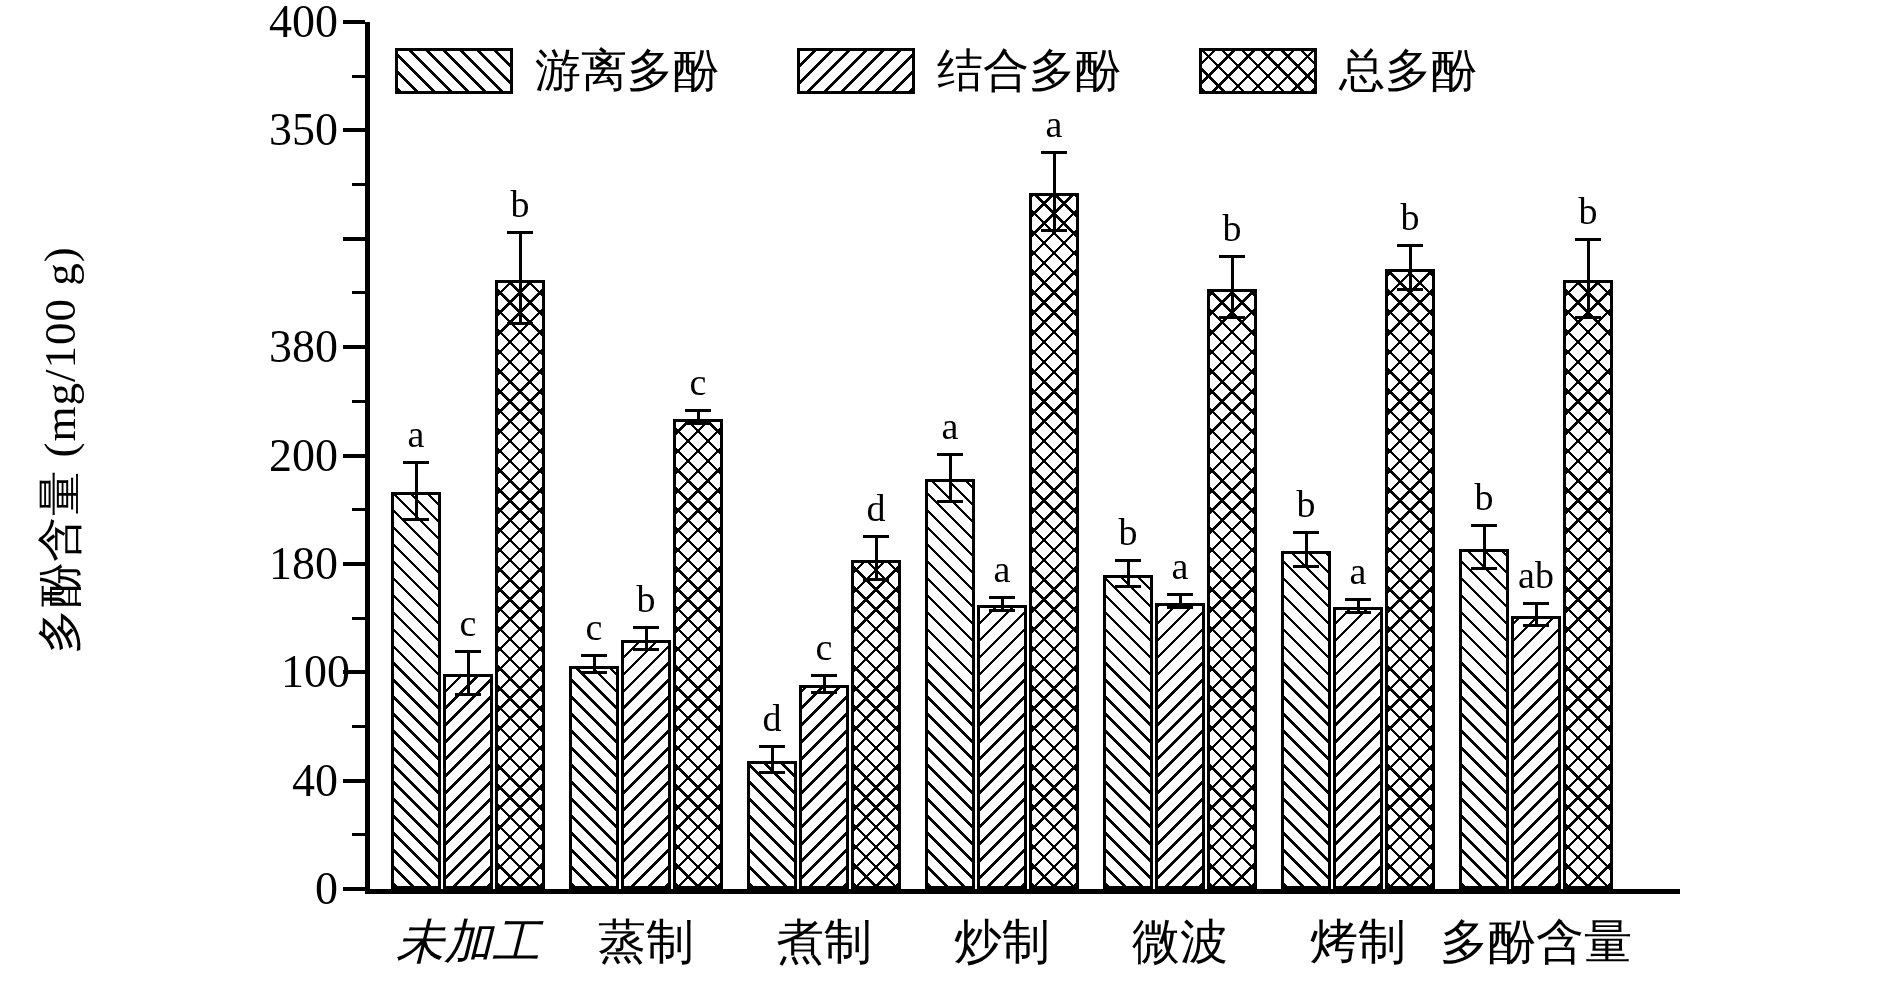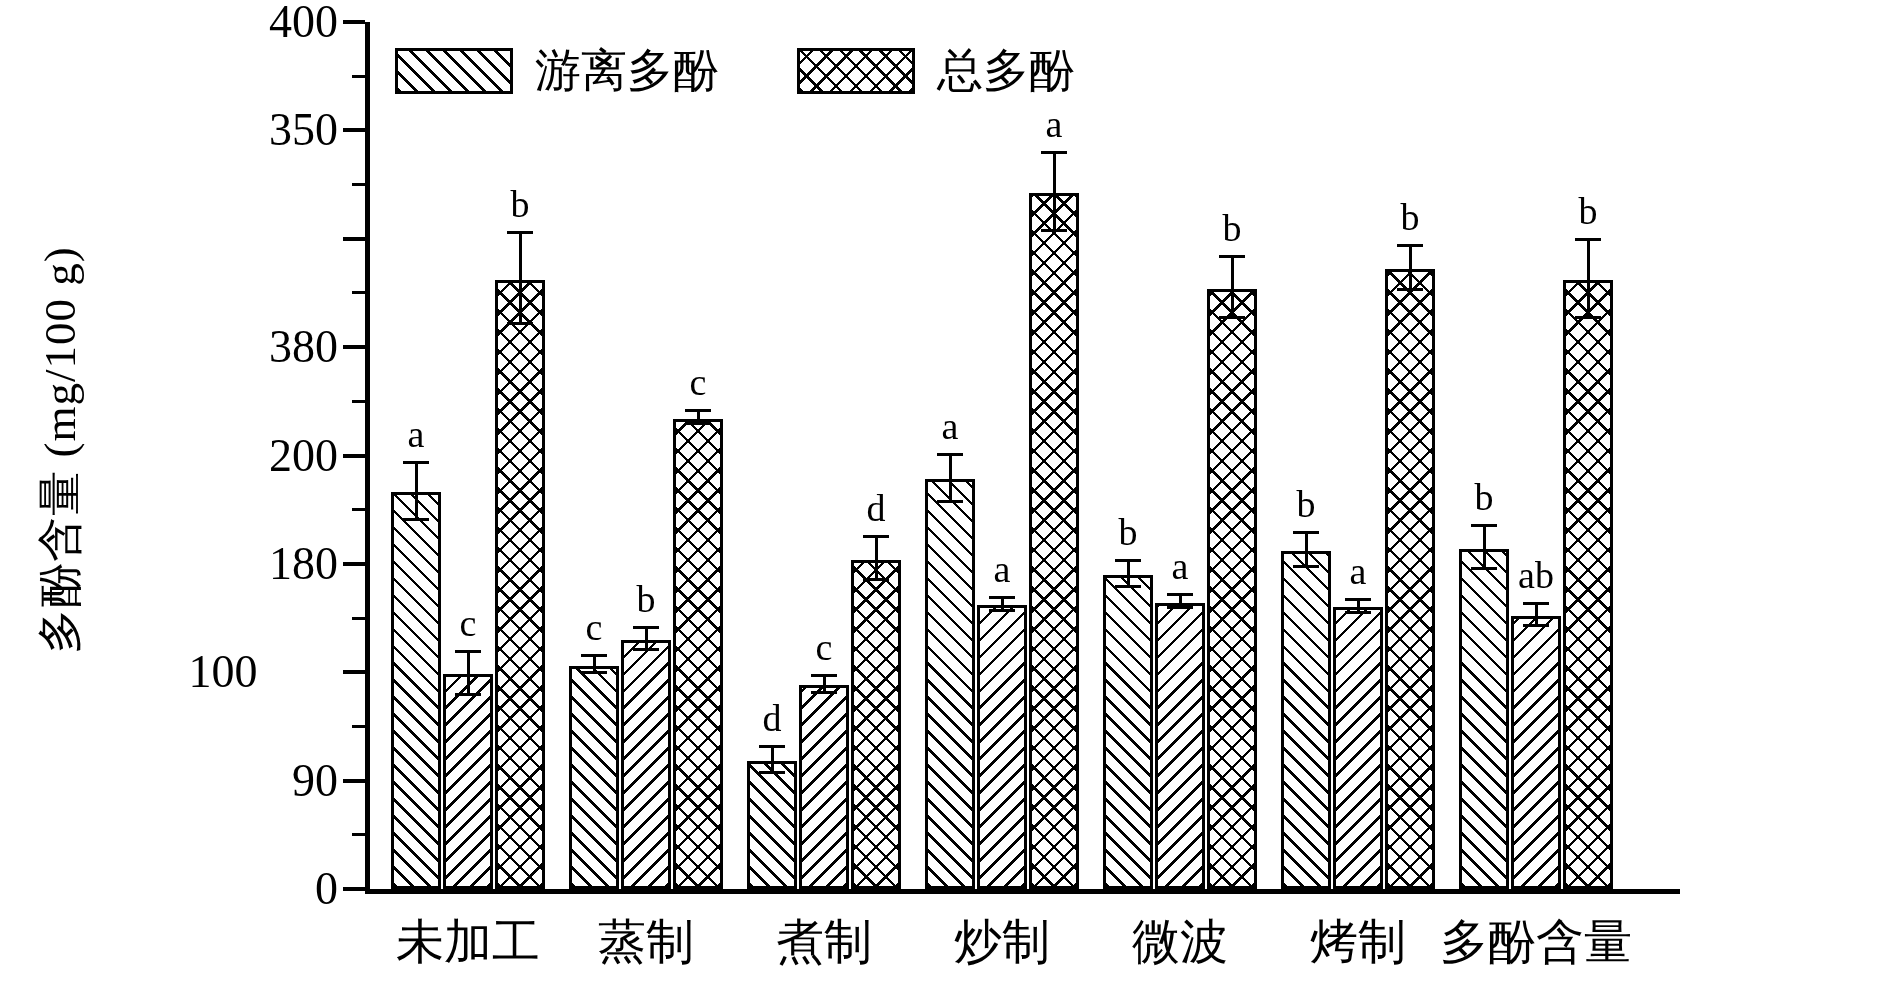--- a/index.html
+++ b/index.html
@@ -175,22 +175,22 @@
 <body>
 
 <div id="chart-root">
 
   <div id="y-axis-title">
     <span>多酚含量 (mg/100 g)</span>
   </div>
 
   <div id="y-labels-holder">
       <div class="y-label-abs" style="left: 108px; top: 862px;">0</div>
-      <div class="y-label-abs" style="left: 108px; top: 753.625px;">90</div>
-      <div class="y-label-abs" style="left: 108px; top: 645.25px; text-align: center;">100</div>
+      <div class="y-label-abs" style="left: 108px; top: 753.625px;">40</div>
+      <div class="y-label-abs" style="left: 120px; top: 645.25px;">100</div>
       <div class="y-label-abs" style="left: 108px; top: 536.875px;">180</div>
       <div class="y-label-abs" style="left: 108px; top: 428.5px;">200</div>
       <div class="y-label-abs" style="left: 108px; top: 320.125px;">380</div>
       <div class="y-label-abs" style="left: 108px; top: 103.375px;">350</div>
       <div class="y-label-abs" style="left: 108px; top: -5px;">400</div>
     </div>
 
   <div id="plot-area">
     <div id="axis-left"></div>
     <div id="axis-bottom"></div>
@@ -330,33 +330,37 @@
           <div class="bar hatch-total" title="总多酚 空气炸锅: 281" style="left: 104px; width: 50px; height: 609.067px;"></div>
           <div class="errbar" style="left: 127.5px; bottom: 570.053px; height: 78.03px;"></div>
           <div class="errcap" style="left: 116px; bottom: 648.082px; width: 26px;"></div>
           <div class="errcap" style="left: 116px; bottom: 570.053px; width: 26px;"></div>
           <div class="siglabel" style="left: 99px; width: 60px; bottom: 656.082px;">b</div>
         </div>
       </div>
   </div>
 
   <div id="xlabels">
-      <div class="x-label" style="left: 308px; width: 320px;">未加工</div>
+      <div class="x-label" style="left: 308px; width: 320px; font-style: italic;">未加工</div>
       <div class="x-label" style="left: 486px; width: 320px;">蒸制</div>
       <div class="x-label" style="left: 664px; width: 320px;">煮制</div>
       <div class="x-label" style="left: 842px; width: 320px;">炒制</div>
       <div class="x-label" style="left: 1020px; width: 320px;">微波</div>
       <div class="x-label" style="left: 1198px; width: 320px;">烤制</div>
       <div class="x-label" style="left: 1376px; width: 320px;">多酚含量</div>
     </div>
 
   <div id="legend">
       <div class="legend-entry">
         <div class="legend-swatch hatch-free"></div>
         <div class="legend-text">游离多酚</div>
       </div>
       <div class="legend-entry">
+        <div class="legend-swatch hatch-bound"></div>
+        <div class="legend-text">结合多酚</div>
+      </div>
+      <div class="legend-entry">
         <div class="legend-swatch hatch-total"></div>
         <div class="legend-text">总多酚</div>
       </div>
     </div>
 
 </div>
 
 </body></html>

